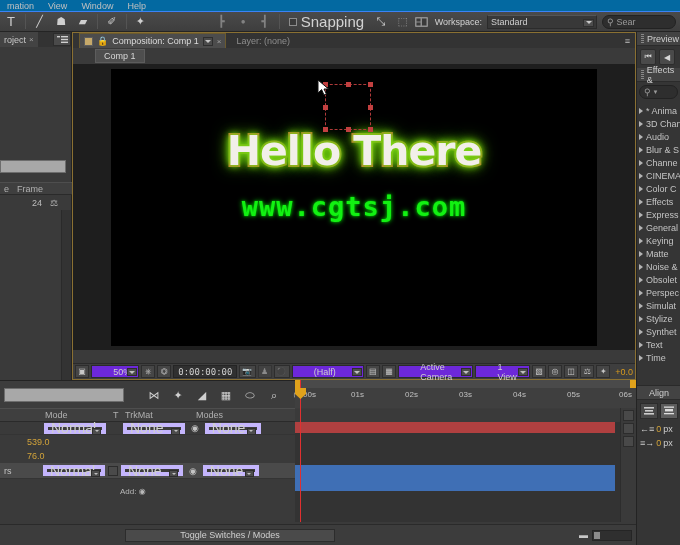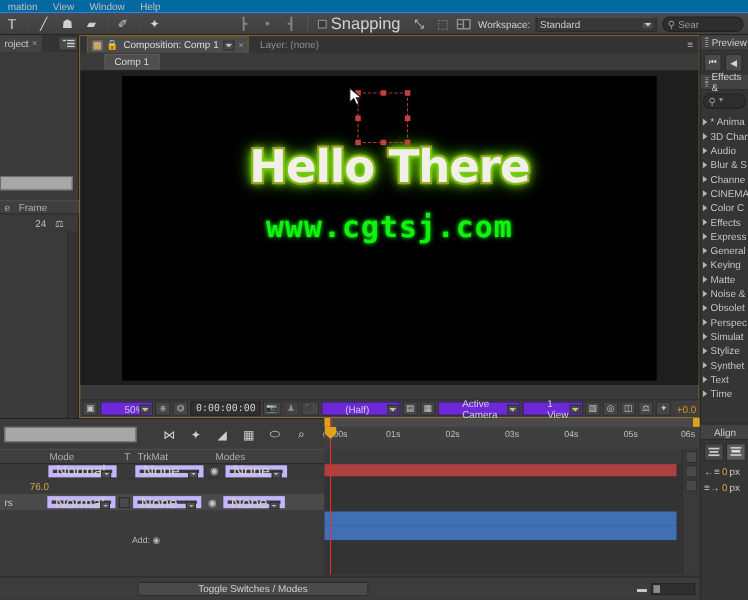--- a/index.html
+++ b/index.html
@@ -548,20 +548,23 @@
         <span>None</span>
         <span class="dd"></span>
       </div>
       <span style="padding:0 3px">◉</span>
       <div class="mini-sel" style="width:56px">
         <span>None</span>
         <span class="dd"></span>
       </div>
     </div>
     <div class="tl-row" style="height:14px;border:none">
+      <span class="prop-val">539.0</span>
+    </div>
+    <div class="tl-row" style="height:14px;border:none">
       <span class="prop-val">76.0</span>
     </div>
     <div class="tl-row sel" style="height:16px">
       <span style="width:38px;padding-left:2px">rs</span>
       <div class="mini-sel" style="width:62px">
         <span>Normal</span>
         <span class="dd"></span>
       </div>
       <span style="display:inline-block;width:10px;height:10px;background:#4a4a4a;border:1px solid #2c2c2c"></span>
       <div class="mini-sel" style="width:62px">

